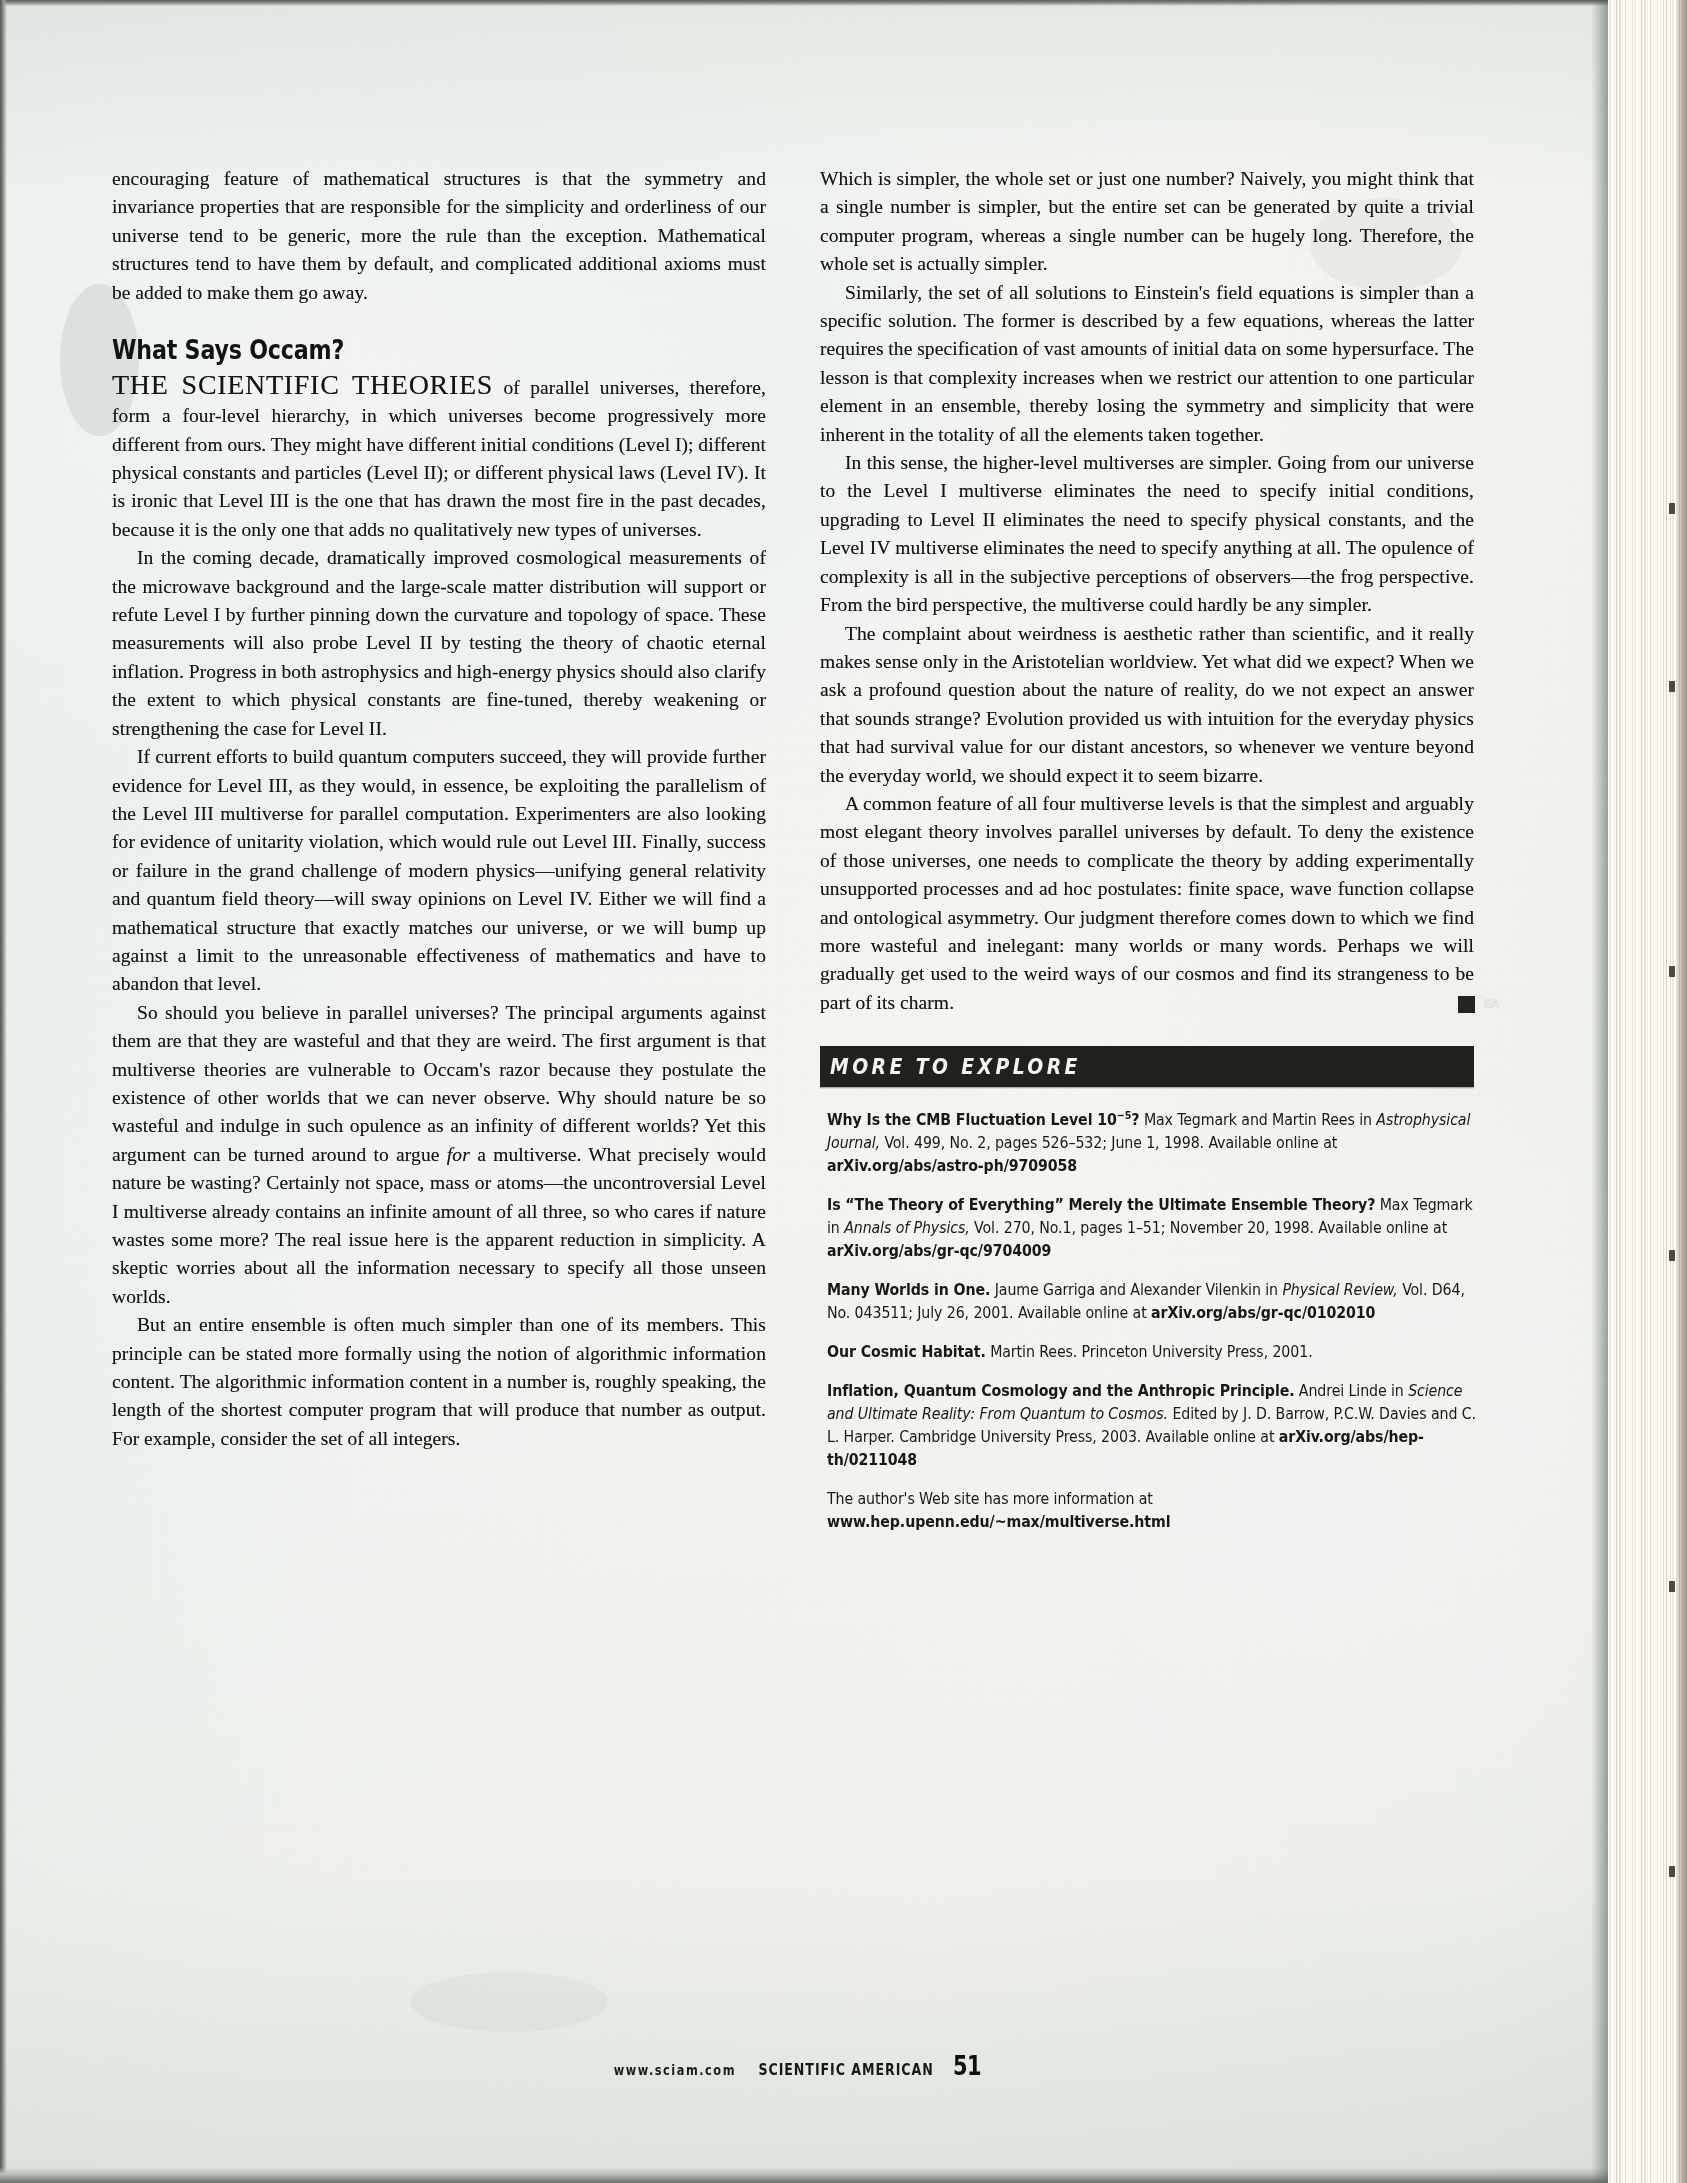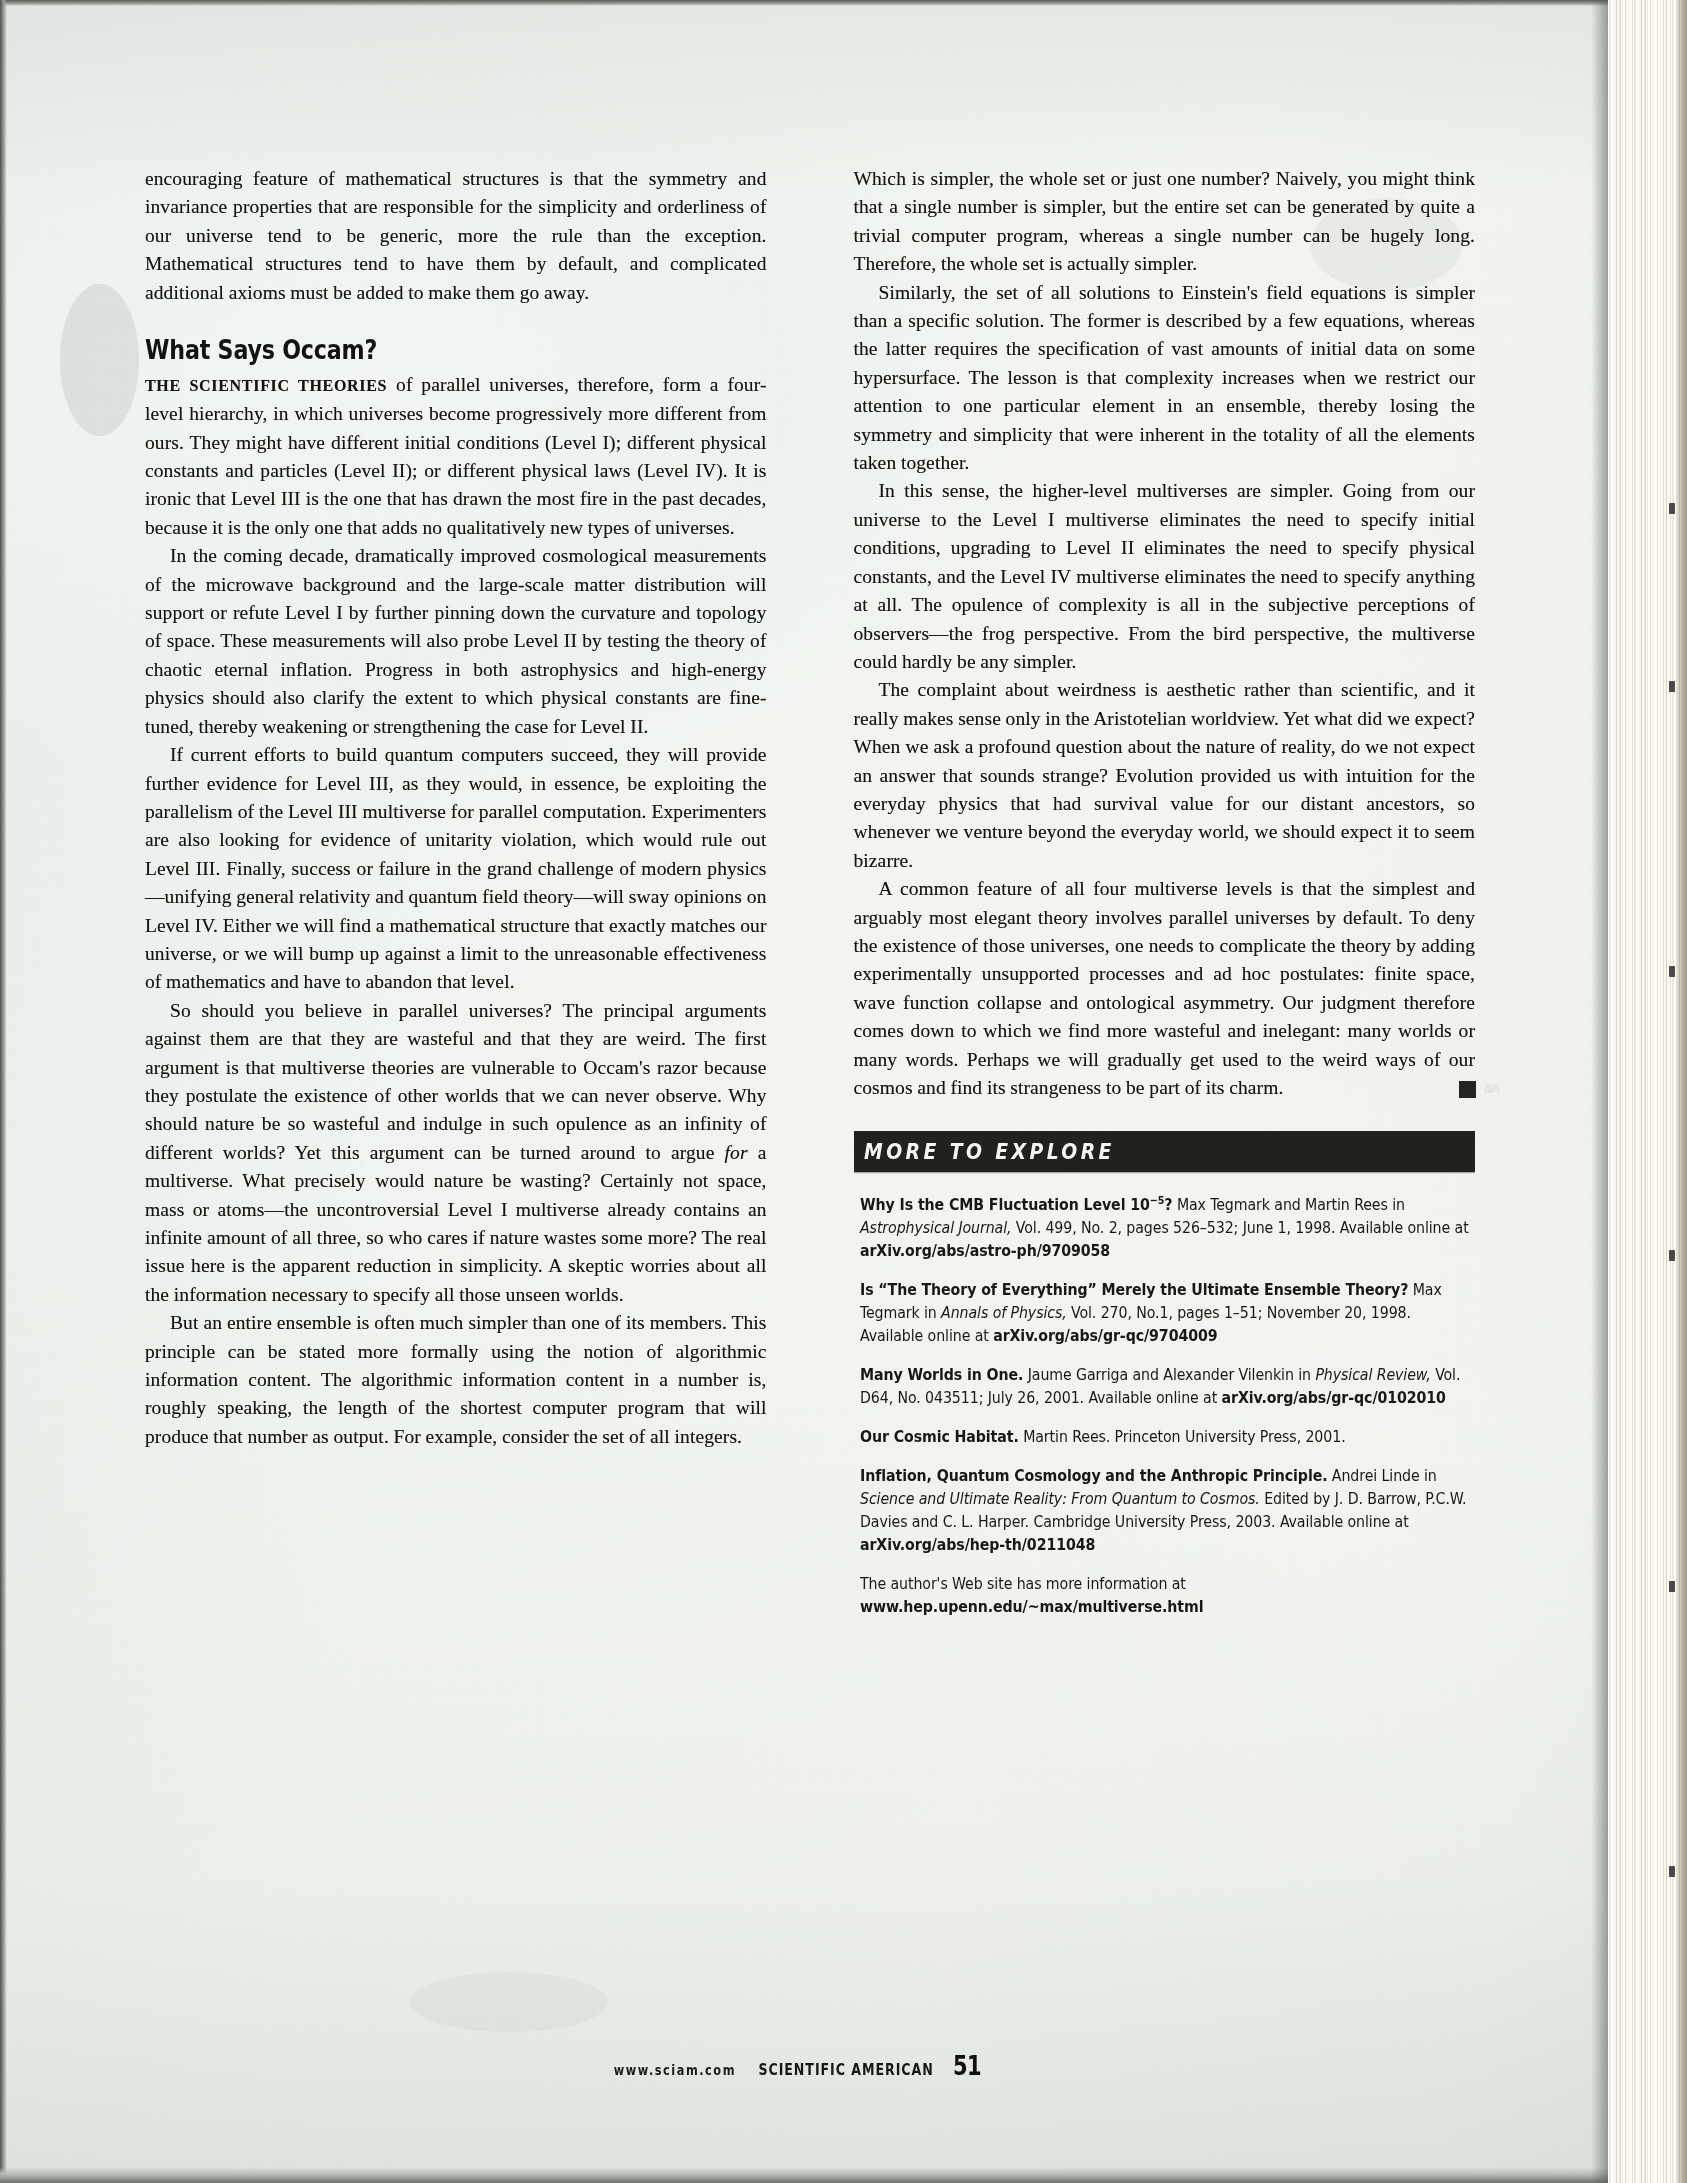--- a/index.html
+++ b/index.html
@@ -86,21 +86,21 @@
   }
 
   
   #content {
     position:absolute;
     left:112px; top:165px;
     width:1363px;
     display:flex;
     gap:54px;
   }
-  .col { width:654px;margin-left:33px; }
+  .col { width:654px; }
 
   p.body-text, .lead-para {
     margin:0;
     font-size:19.5px;
     line-height:28.4px;
     text-align:justify;
     color:#141512;
     letter-spacing:0.1px;
     word-spacing:-0.3px;
     text-shadow:0 0 0.4px rgba(20,22,18,.45);
@@ -114,22 +114,21 @@
     font-size:26.5px;
     line-height:32px;
     color:#111310;
     letter-spacing:-0.2px;
     transform:scaleX(.93);
     transform-origin:left center;
   }
   .smallcaps-lead {
     font-variant:small-caps;
     letter-spacing:0.7px;
-    font-size:16px;
-    font-weight:bold;
+    font-size:28px;
   }
   em { font-style:italic; }
 
   
   .endmark-line { position:relative; }
   #sa-endmark {
     position:absolute;
     right:-1.3px; bottom:4px;
     width:17px; height:17px;
     background:#23251f;

